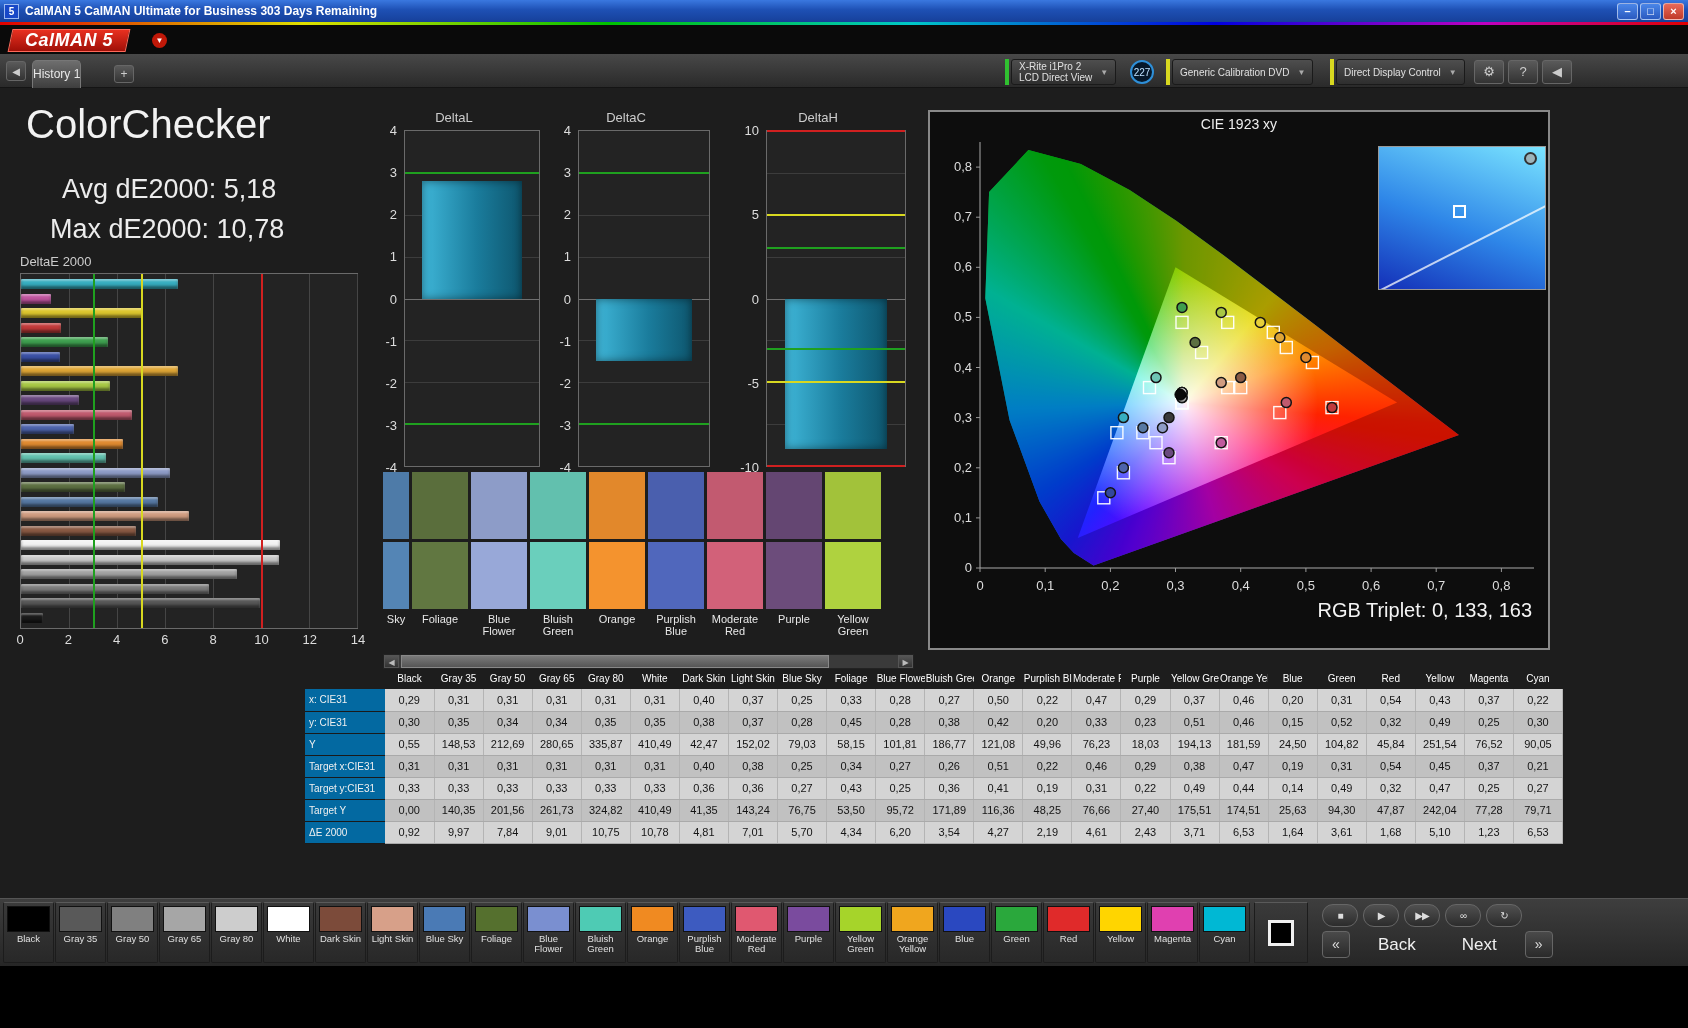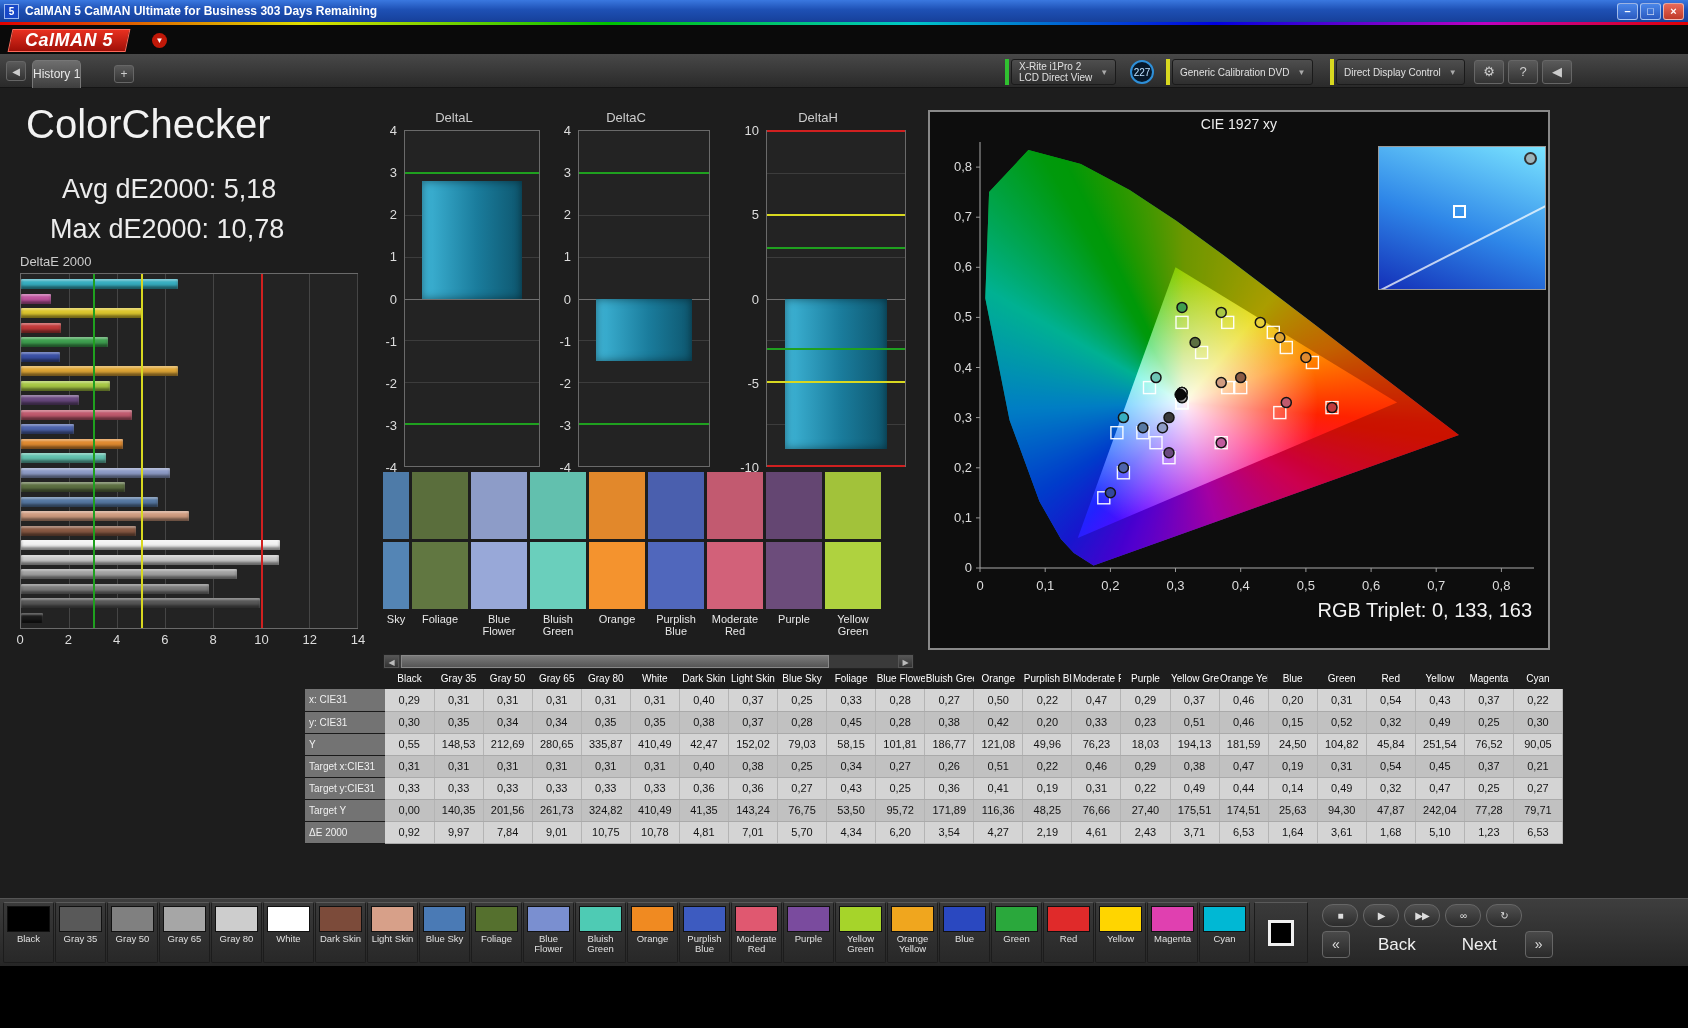--- a/index.html
+++ b/index.html
@@ -88,21 +88,21 @@
   .m-circle{position:absolute;right:8px;top:5px;width:13px;height:13px;border-radius:50%;background:#9cb4ba;border:2px solid #333}
   .m-square{position:absolute;left:74px;top:58px;width:13px;height:13px;border:2px solid #fff}
   .rgb{position:absolute;right:16px;bottom:26px;font-size:20px;color:#f4f4f4}
 
   
   .datatable{position:absolute;left:305px;top:668px;width:1258px;border-collapse:collapse;table-layout:fixed;font-size:11px}
   .datatable th{color:#fff;font-weight:normal;font-size:10px;height:21px;white-space:nowrap;overflow:hidden;text-align:center;padding:0 1px}
   .datatable th.tl{width:80px}
   .datatable td.td{background:#d4d4d4;color:#141414;text-align:center;height:22px;border-right:1px solid #b4b4b4;border-bottom:1px solid #aaa;white-space:nowrap;overflow:hidden}
   .datatable tr.alt td.td{background:#c1c1c1}
-  .datatable td.rl{background:#737373;color:#f0f0f0;font-size:10px;padding-left:4px;border-bottom:1px solid #1a1a1a;white-space:nowrap}
+  .datatable td.rl{background:#0369a1;color:#f0f0f0;font-size:10px;padding-left:4px;border-bottom:1px solid #1a1a1a;white-space:nowrap}
 
   
   .toolbar{position:absolute;left:0;top:898px;width:100%;height:68px;background:linear-gradient(#3e3e3e,#262626);border-top:1px solid #555}
   .patches{position:absolute;left:3px;top:3px;display:flex}
   .pbtn{width:51px;height:61px;margin-right:1px;background:linear-gradient(#3a3a3a,#282828);border:1px solid #1c1c1c;border-top-color:#5a5a5a;border-radius:2px;flex:none;cursor:default}
   .psw{height:26px;margin:3px 3px 1px;border:1px solid #111}
   .plab{font-size:9.5px;color:#e0e0e0;text-align:center;line-height:10px;padding-top:1px}
   .pattern-btn{position:absolute;left:1254px;top:3px;width:54px;height:61px;background:linear-gradient(#3a3a3a,#282828);border:1px solid #1c1c1c;border-top-color:#5a5a5a;display:flex;align-items:center;justify-content:center}
   .pattern-sq{width:26px;height:26px;border:3px solid #f0f0f0;background:#000}
   .transport{position:absolute;left:1322px;top:5px;display:flex;gap:5px}
@@ -403,21 +403,21 @@
           <div class="slab">Yellow Green</div>
         </div>
       </div>
     <div class="hscroll">
       <div class="harrow">◀</div>
       <div class="hthumb"></div>
       <div class="harrow" style="margin-left:auto">▶</div>
     </div>
 
     <div class="ciepanel">
-      <div class="cie-title">CIE 1927 xy</div>
+      <div class="cie-title">CIE 1923 xy</div>
       <div class="cie-svg"><svg width="606" height="470" viewBox="0 0 606 470">
             <defs>
               <clipPath id="clL">
                 <path d="M157.5 429.5L137.9 417.1L124.9 403.0L103.5 365.5L73.6 284.2L49.3 162.2L53.1 56.0L92.4 14.1L144.8 28.1L193.6 54.0L240.6 85.0L287.2 119.0L333.4 154.0L378.0 188.1L418.9 219.4L452.7 245.3L494.7 277.5L522.9 299.0Z"></path>
               </clipPath>
               <clipPath id="clT">
                 <path d="M461.1 266.6L239.5 131.3L141.8 401.9Z"></path>
               </clipPath>
               <linearGradient id="fb" x1="0" y1="0" x2="1" y2="1">
                 <stop offset="0" stop-color="#00a000"></stop>

